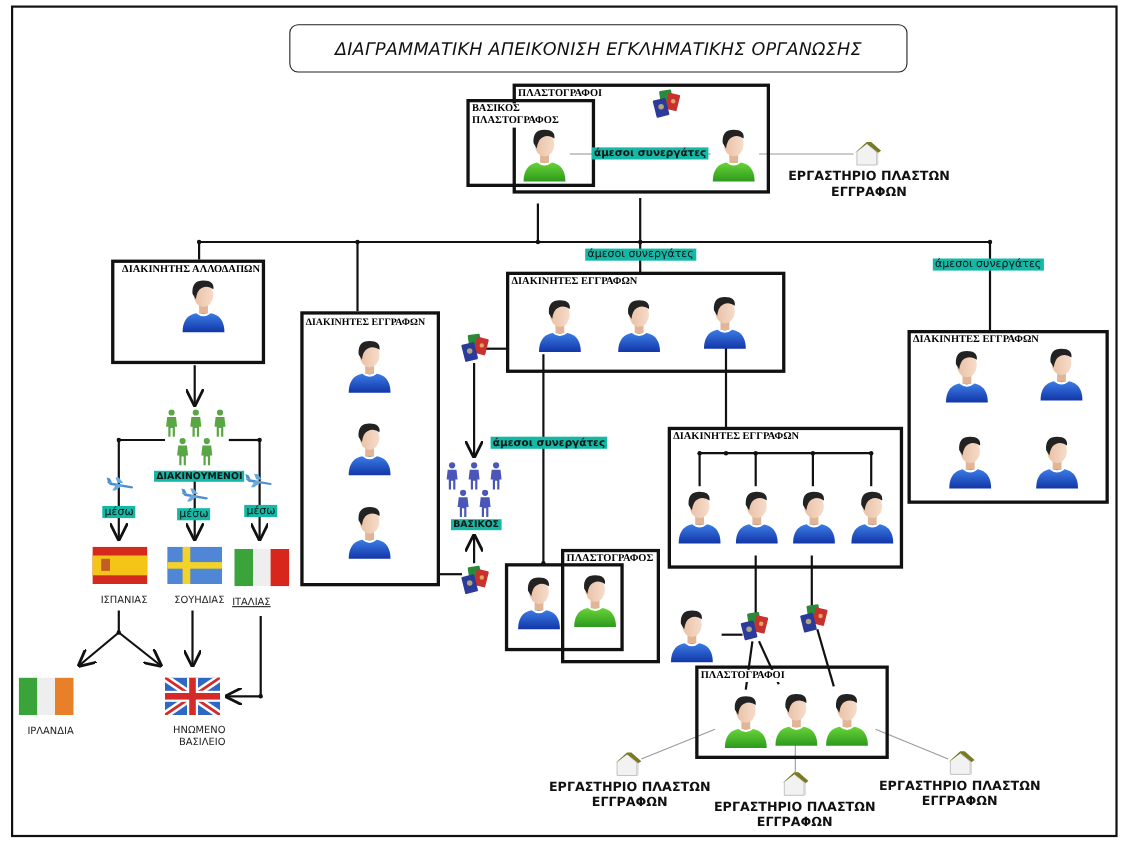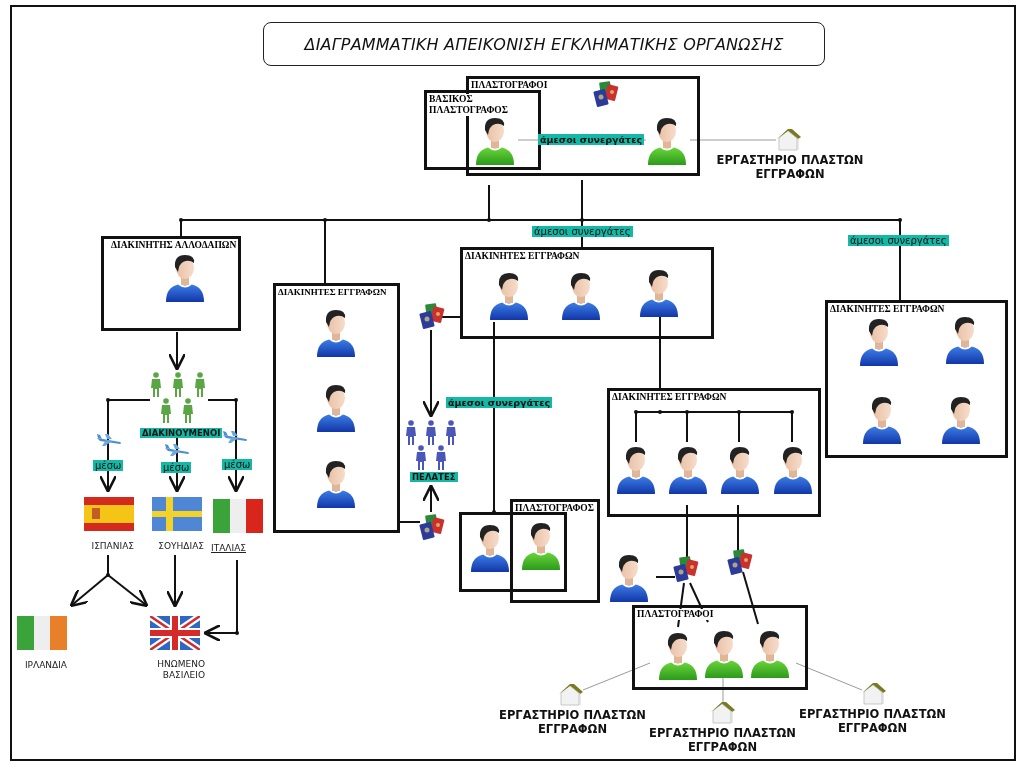--- a/index.html
+++ b/index.html
@@ -299,21 +299,21 @@
   <svg style="position:absolute;left:40px;top:0;" width="12" height="26">
       <use href="#figBlue"></use>
     </svg>
   <svg style="position:absolute;left:10px;top:25px;" width="12" height="26">
       <use href="#figBlue"></use>
     </svg>
   <svg style="position:absolute;left:30px;top:25px;" width="12" height="26">
       <use href="#figBlue"></use>
     </svg>
 </div>
-<div class="lbl b" style="left:410px;top:472px;font-size:8.5px;">ΠΕΛΑΤΕΣ</div>
+<div class="lbl b" style="left:410px;top:472px;font-size:8.5px;">ΒΑΣΙΚΟΣ</div>
 
 <div class="box" style="left:460px;top:247px;width:254px;height:92px;">
   <div class="box-label" style="left:1px;top:1px;">ΔΙΑΚΙΝΗΤΕΣ ΕΓΓΡΑΦΩΝ</div>
 </div>
 <svg class="person" style="left:486px;top:268px;">
     <use href="#personBlue"></use>
   </svg>
 <svg class="person" style="left:558px;top:268px;">
     <use href="#personBlue"></use>
   </svg>

